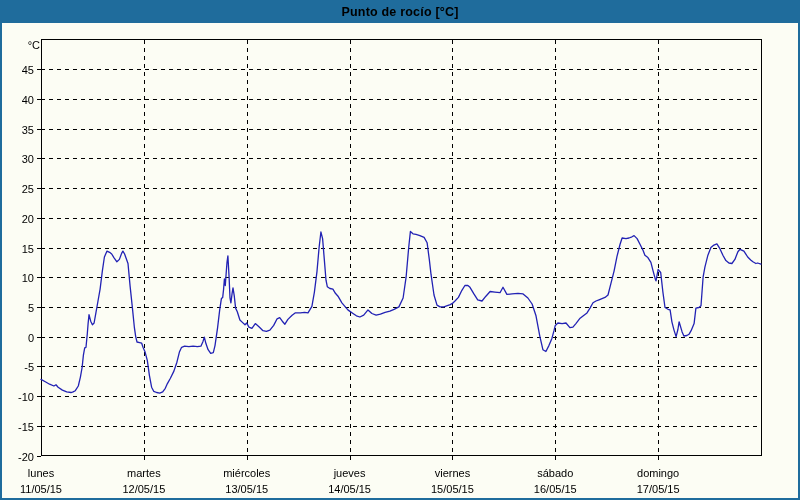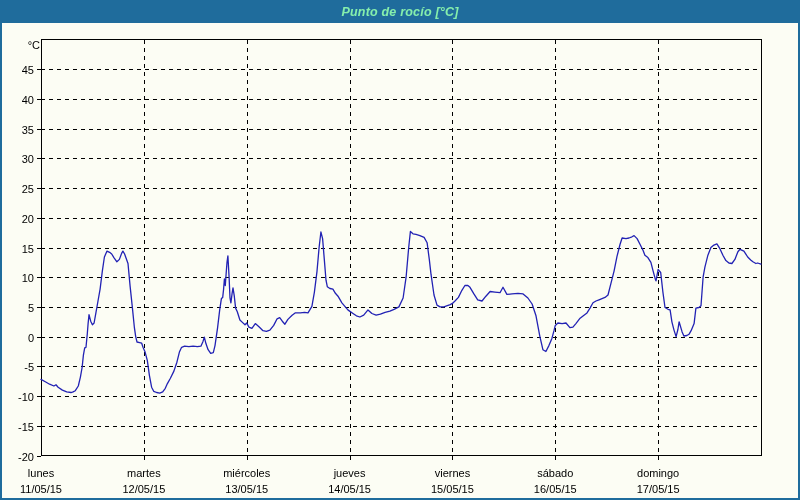--- a/index.html
+++ b/index.html
@@ -3,22 +3,22 @@
 <meta charset="utf-8">
 <style>
   html,body{margin:0;padding:0;}
   #window{
     position:relative; width:800px; height:500px; box-sizing:border-box;
     border:2px solid #1f6c9c; background:#fcfdf4; overflow:hidden;
     font-family:"Liberation Sans", sans-serif;
   }
   #titlebar{
     position:absolute; left:0; top:0; width:100%; height:21px;
-    background:#1f6c9c; color:#86efac; font-size:12.5px; font-weight:bold;
-    text-align:center; line-height:21px; letter-spacing:0.2px;font-style:italic;
+    background:#1f6c9c; color:#000000; font-size:12.5px; font-weight:bold;
+    text-align:center; line-height:21px; letter-spacing:0.2px;
   }
   #chart-svg{ position:absolute; left:0; top:0; width:796px; height:496px; }
   .ticklabel{ font-family:"Liberation Sans", sans-serif; font-size:11px; fill:#000; }
   .daylabel{ font-family:"Liberation Sans", sans-serif; font-size:11px; fill:#000; }
 </style>
 </head>
 <body>
 
 <div id="window">
   <div id="titlebar">Punto de rocío [°C]</div>

